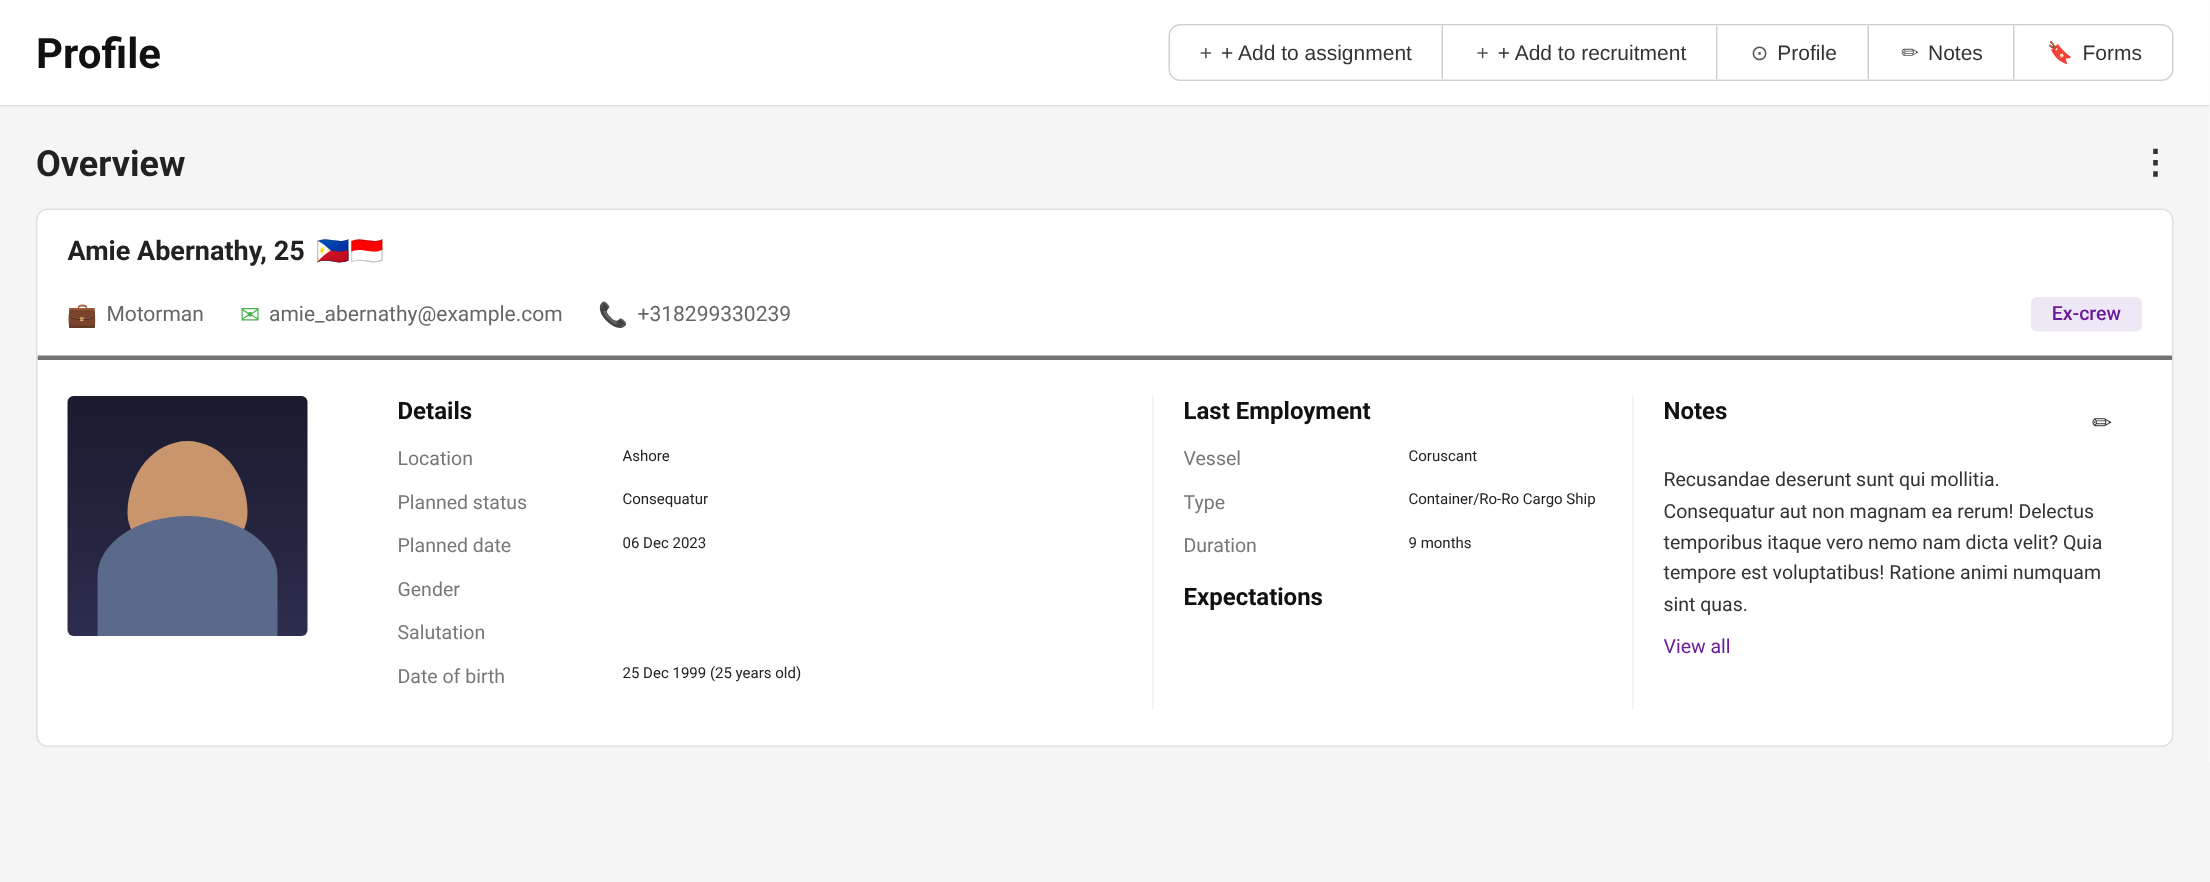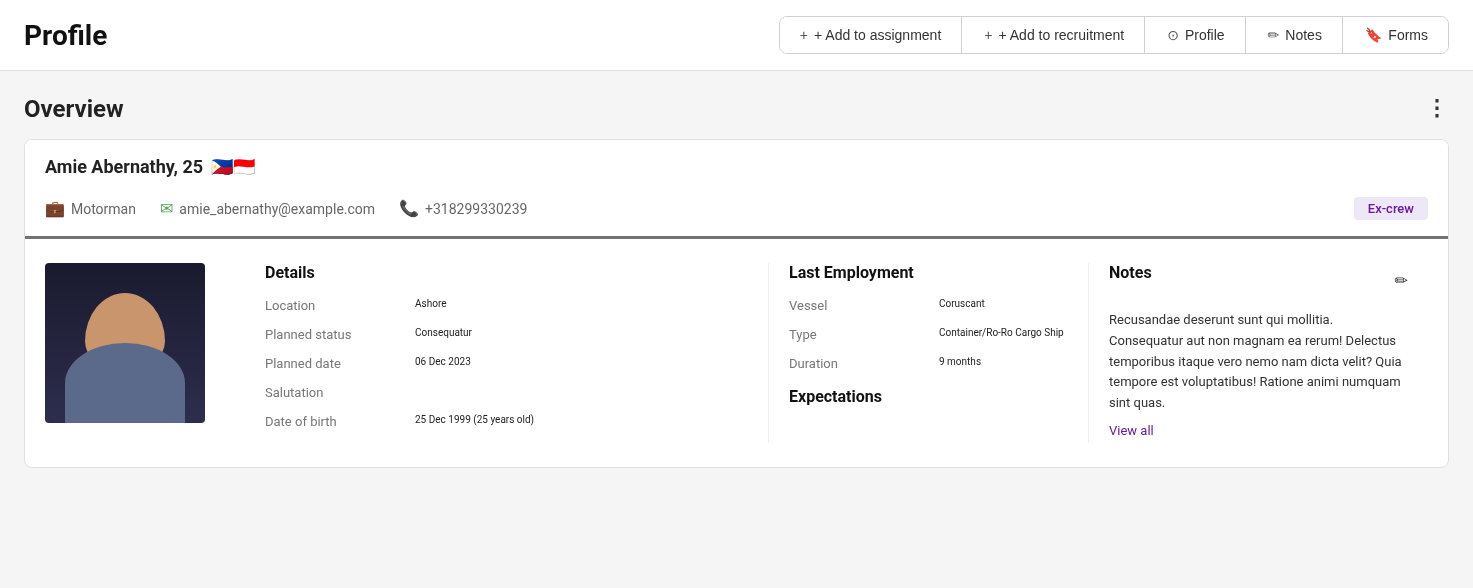--- a/index.html
+++ b/index.html
@@ -322,20 +322,24 @@
         </div>
         <div class="detail-row">
           <span class="detail-label">Planned status</span>
           <span class="detail-value">Consequatur</span>
         </div>
         <div class="detail-row">
           <span class="detail-label">Planned date</span>
           <span class="detail-value">06 Dec 2023</span>
         </div>
         <div class="detail-row">
+          <span class="detail-label">Gender</span>
+          <span class="detail-value"></span>
+        </div>
+        <div class="detail-row">
           <span class="detail-label">Salutation</span>
           <span class="detail-value"></span>
         </div>
         <div class="detail-row">
           <span class="detail-label">Date of birth</span>
           <span class="detail-value">25 Dec 1999 (25 years old)</span>
         </div>
       </div>
 
       <div class="employment-col">

